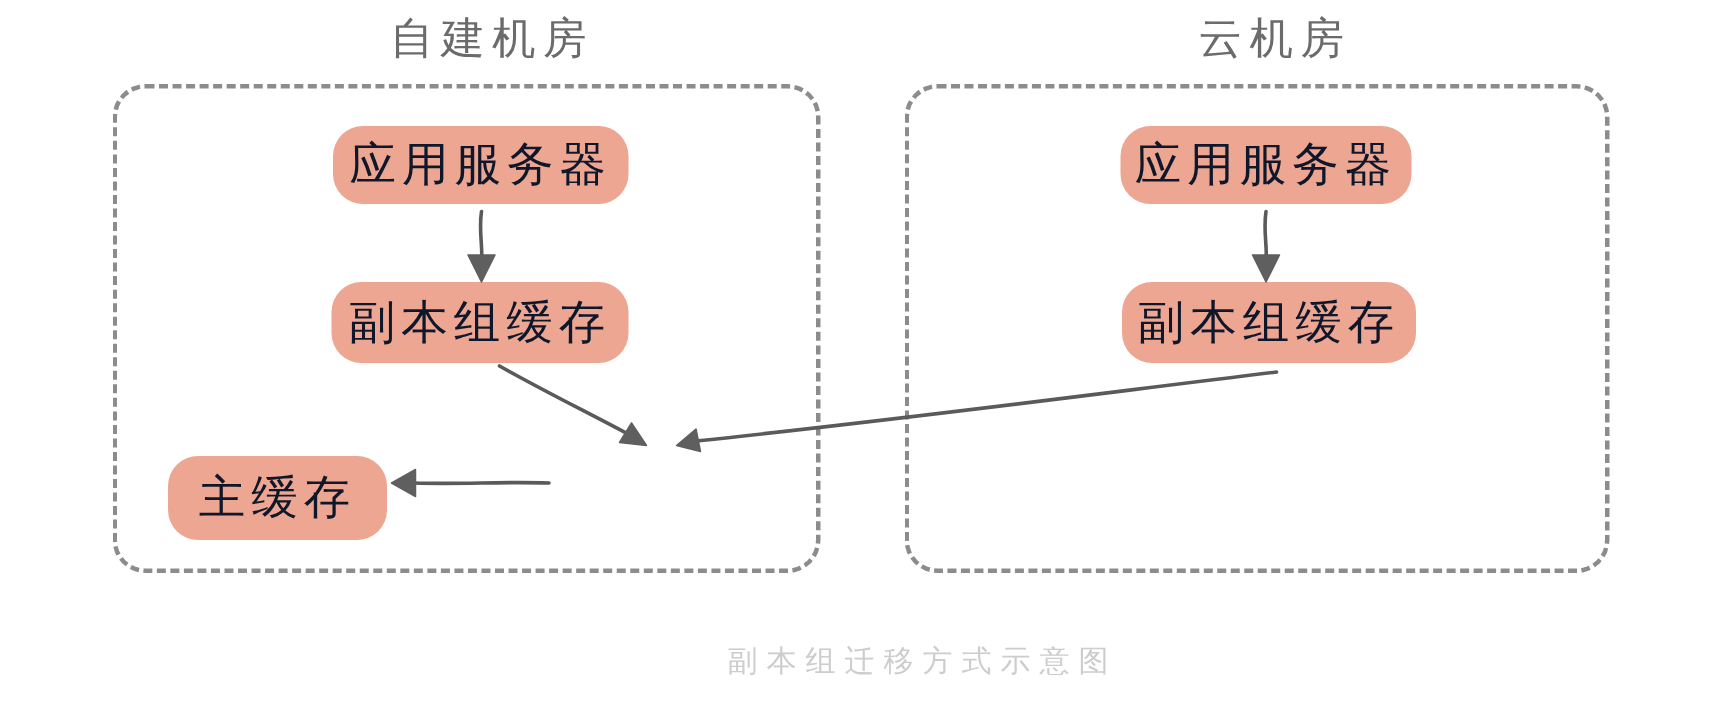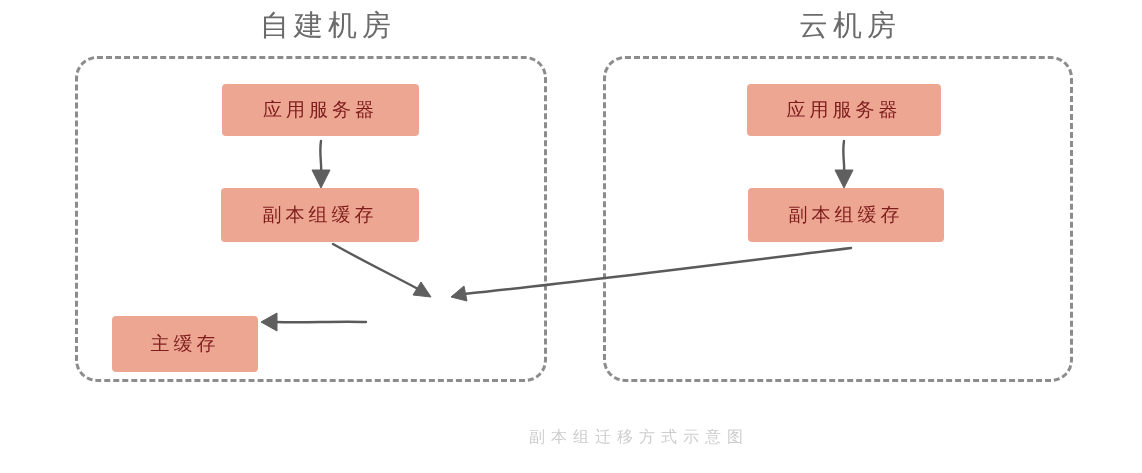--- a/index.html
+++ b/index.html
@@ -26,23 +26,23 @@
   }
   .region-box {
     position: absolute;
     border: 3px dashed #8c8c8c;
     border-radius: 22px;
     background: transparent;
   }
   .node {
     position: absolute;
     background: #eda692;
-    border-radius: 4px;
-    color: #7f1d1d;
-    font-size: 19px;
+    border-radius: 20px;
+    color: #0f172a;
+    font-size: 31px;
     letter-spacing: 4px;
     display: flex;
     align-items: center;
     justify-content: center;
     text-align: center;
     white-space: nowrap;
   }
   .edges-layer {
     position: absolute;
     left: 0;
@@ -61,41 +61,40 @@
     fill: #5f5f5f;
     stroke: #5f5f5f;
     stroke-width: 1;
     stroke-linejoin: round;
   }
   .caption {
     position: absolute;
     top: 427px;
     left: 615px;
     transform: translateX(-50%);
-    font-size: 16px;
+    font-size: 20px;
     letter-spacing: 6px;
     color: #cdcdcd;
     white-space: nowrap;
-    margin-left: 24px;
   }
 </style>
 </head>
 <body>
 
 <div class="canvas">
 
   <div class="region-title" style="left:850px;">云机房</div>
   <div class="region-title" style="left:328px;">自建机房</div>
 
   <div class="region-box" style="left:75px; top:56px; width:466px; height:320px;"></div>
   <div class="region-box" style="left:603px; top:56px; width:464px; height:320px;"></div>
 
   <div class="node" style="left:222px; top:84px; width:197px; height:52px;">应用服务器</div>
   <div class="node" style="left:221px; top:188px; width:198px; height:54px;">副本组缓存</div>
-  <div class="node" style="left:112px; top:316px; width:146px; height:56px;">主缓存</div>
+  <div class="node" style="left:112px; top:304px; width:146px; height:56px;">主缓存</div>
 
   <div class="node" style="left:747px; top:84px; width:194px; height:52px;">应用服务器</div>
   <div class="node" style="left:748px; top:188px; width:196px; height:54px;">副本组缓存</div>
 
   <svg class="edges-layer" viewBox="0 0 1142 473" xmlns="http://www.w3.org/2000/svg">
 
     <g>
       <path class="edge-line" d="M 321 141 C 319 154, 322 164, 321 174"></path>
       <polygon class="edge-head" points="321,188 312,170 330,170"></polygon>
     </g>

